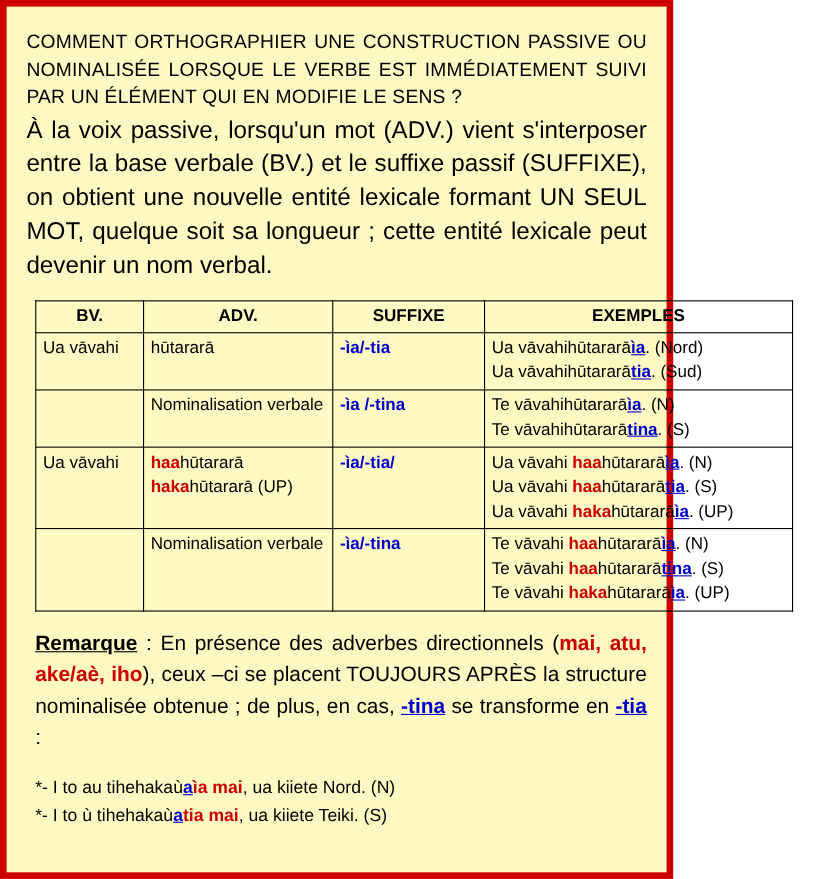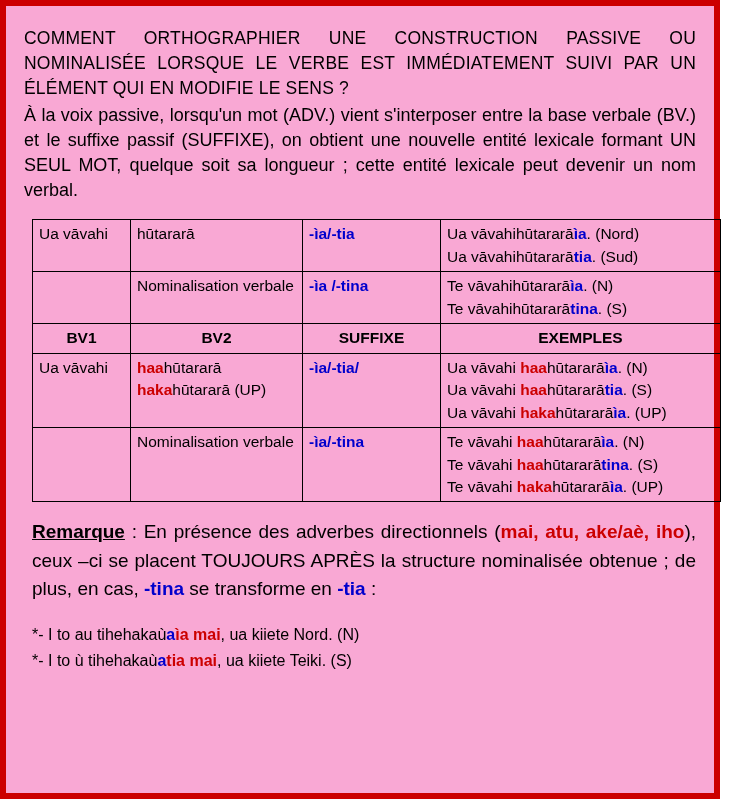--- a/index.html
+++ b/index.html
@@ -9,40 +9,40 @@
   }
   body {
     width: 744px;
     height: 799px;
     font-family: "Liberation Sans", sans-serif;
     color: #000000;
     overflow: hidden;
   }
   .page {
     box-sizing: border-box;
-    width: 720px;
+    width: 612px;
     height: 799px;
     border: 6px solid #cc0000;
     padding: 16px 18px 10px 18px;
-    background: #f9a8d4;
+    background: #fef9c3;
   }
   .title {
     font-size: 17.5px;
     line-height: 1.42;
     letter-spacing: 0.2px;
     margin: 4px 0 2px 0;
     text-align: justify;
   }
   .title .l1 {
     display: block;
     text-align: justify;
     text-align-last: justify;
   }
   p.body-text {
-    font-size: 18px;
+    font-size: 22px;
     line-height: 1.40;
     margin: 2px 0 0 0;
     text-align: justify;
   }
   .exception-label {
     font-weight: bold;
     text-decoration: underline;
   }
   table.grid {
     border-collapse: collapse;
@@ -65,21 +65,21 @@
   }
   .c-bv { width: 98px; }
   .c-adv { width: 172px; }
   .c-suf { width: 138px; }
   .c-ex { width: 280px; }
   .nom {
     font-size: 17px;
     line-height: 1.35;
     padding-top: 5px;
   }
-  .blue { color: #0000cc; font-weight: bold; }
+  .blue { color: #0000cc; font-weight: bold; text-decoration: underline; }
   .red { color: #cc0000; font-weight: bold; }
   .suffix-cell {
     color: #0000cc;
     font-weight: bold;
     font-size: 15.5px;
     padding-top: 6px;
   }
   .ex-line { white-space: nowrap; }
   .remark {
     font-size: 19px;
@@ -113,20 +113,26 @@
 
 
   <table class="grid">
     <colgroup>
       <col class="c-bv">
         <col class="c-adv">
         <col class="c-suf">
         <col class="c-ex">
     </colgroup>
     <tbody>
+      <tr>
+        <td class="hdr">BV.</td>
+        <td class="hdr">ADV.</td>
+        <td class="hdr">SUFFIXE</td>
+        <td class="hdr">EXEMPLES</td>
+      </tr>
 
       <tr>
         <td>Ua vāvahi</td>
         <td>hūtararā</td>
         <td class="suffix-cell">-ìa/-tia</td>
         <td>
           <div class="ex-line"><span>Ua vāvahihūtararā</span><span class="blue">ìa</span><span>. (Nord)</span></div>
           <div class="ex-line"><span>Ua vāvahihūtararā</span><span class="blue">tia</span><span>. (Sud)</span></div>
         </td>
       </tr>
@@ -134,26 +140,20 @@
       <tr>
         <td></td>
         <td class="nom">Nominalisation verbale</td>
         <td class="suffix-cell">-ìa /-tina</td>
         <td>
           <div class="ex-line"><span>Te vāvahihūtararā</span><span class="blue">ìa</span><span>. (N)</span></div>
           <div class="ex-line"><span>Te vāvahihūtararā</span><span class="blue">tina</span><span>. (S)</span></div>
         </td>
       </tr>
 
-      <tr>
-        <td class="hdr">BV1</td>
-        <td class="hdr">BV2</td>
-        <td class="hdr">SUFFIXE</td>
-        <td class="hdr">EXEMPLES</td>
-      </tr>
 
       <tr>
         <td>Ua vāvahi</td>
         <td>
           <div><span class="red">haa</span><span>hūtararā</span></div>
           <div><span class="red">haka</span><span>hūtararā (UP)</span></div>
         </td>
         <td class="suffix-cell">-ìa/-tia/</td>
         <td>
           <div class="ex-line"><span>Ua vāvahi </span><span class="red">haa</span><span>hūtararā</span><span class="blue">ìa</span><span>. (N)</span></div>

